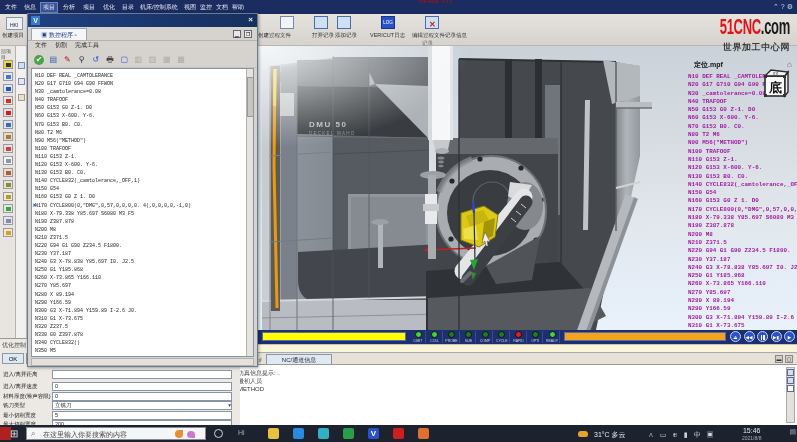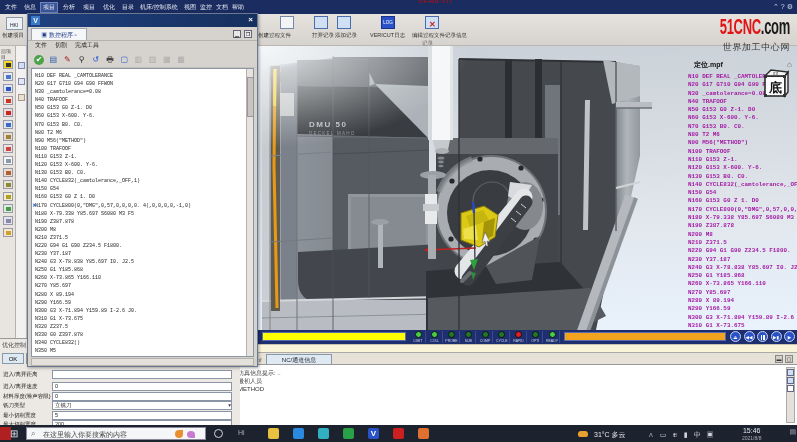--- a/index.html
+++ b/index.html
@@ -239,21 +239,21 @@
     <rect x="21" y="7" width="3" height="3" fill="#333"></rect>
     <rect x="2" y="26" width="3" height="3" fill="#333"></rect>
     <rect x="21" y="26" width="3" height="3" fill="#333"></rect>
     <text x="7" y="24" font-size="13" fill="#111" font-family="Liberation Sans" font-weight="bold">底</text>
     <text x="11" y="7" font-size="4.5" fill="#444" font-family="Liberation Sans" font-style="italic">mf</text>
   </svg>
 </div>
 
 <div class="abs" style="left:700px;top:16px;width:90px;height:44px;text-align:right;">
   <div style="font-size:13px;font-weight:bold;letter-spacing:-0.3px;line-height:14px;transform:scale(1,1.65);transform-origin:100% 0;"><span style="color:#e01414;">51CNC</span><span style="color:#1a1a1a;">.com</span></div>
-  <div style="margin-top:11px;font-size:9px;font-weight:normal;color:#3c3c3c;letter-spacing:0.6px;">世界加工中心网</div>
+  <div style="margin-top:11px;font-size:9px;font-weight:bold;color:#3c3c3c;letter-spacing:0.6px;">世界加工中心网</div>
 </div>
 
 <div class="abs" id="ctrlbar" style="left:258px;top:330px;width:539px;height:14px;background:#1d2f6e;">
   <div class="abs" style="left:4px;top:2px;width:144px;height:9px;background:#ffff00;border:1px solid #5a6ab0;"></div>
   <div class="abs" id="leds" style="left:152px;top:0;width:152px;height:14px;">
         <div style="position:absolute;left:0px;top:1px;width:16px;height:12px;border-right:1px solid #3a4a8e;">
           <div style="position:absolute;left:4.5px;top:0px;width:7px;height:7px;border-radius:50%;background:#46d046;border:1px solid #111;"></div>
           <div style="position:absolute;left:0;top:8px;width:16px;text-align:center;font-size:3.5px;color:#cdd4e8;">LIMIT</div>
         </div>
         <div style="position:absolute;left:16.75px;top:1px;width:16px;height:12px;border-right:1px solid #3a4a8e;">

